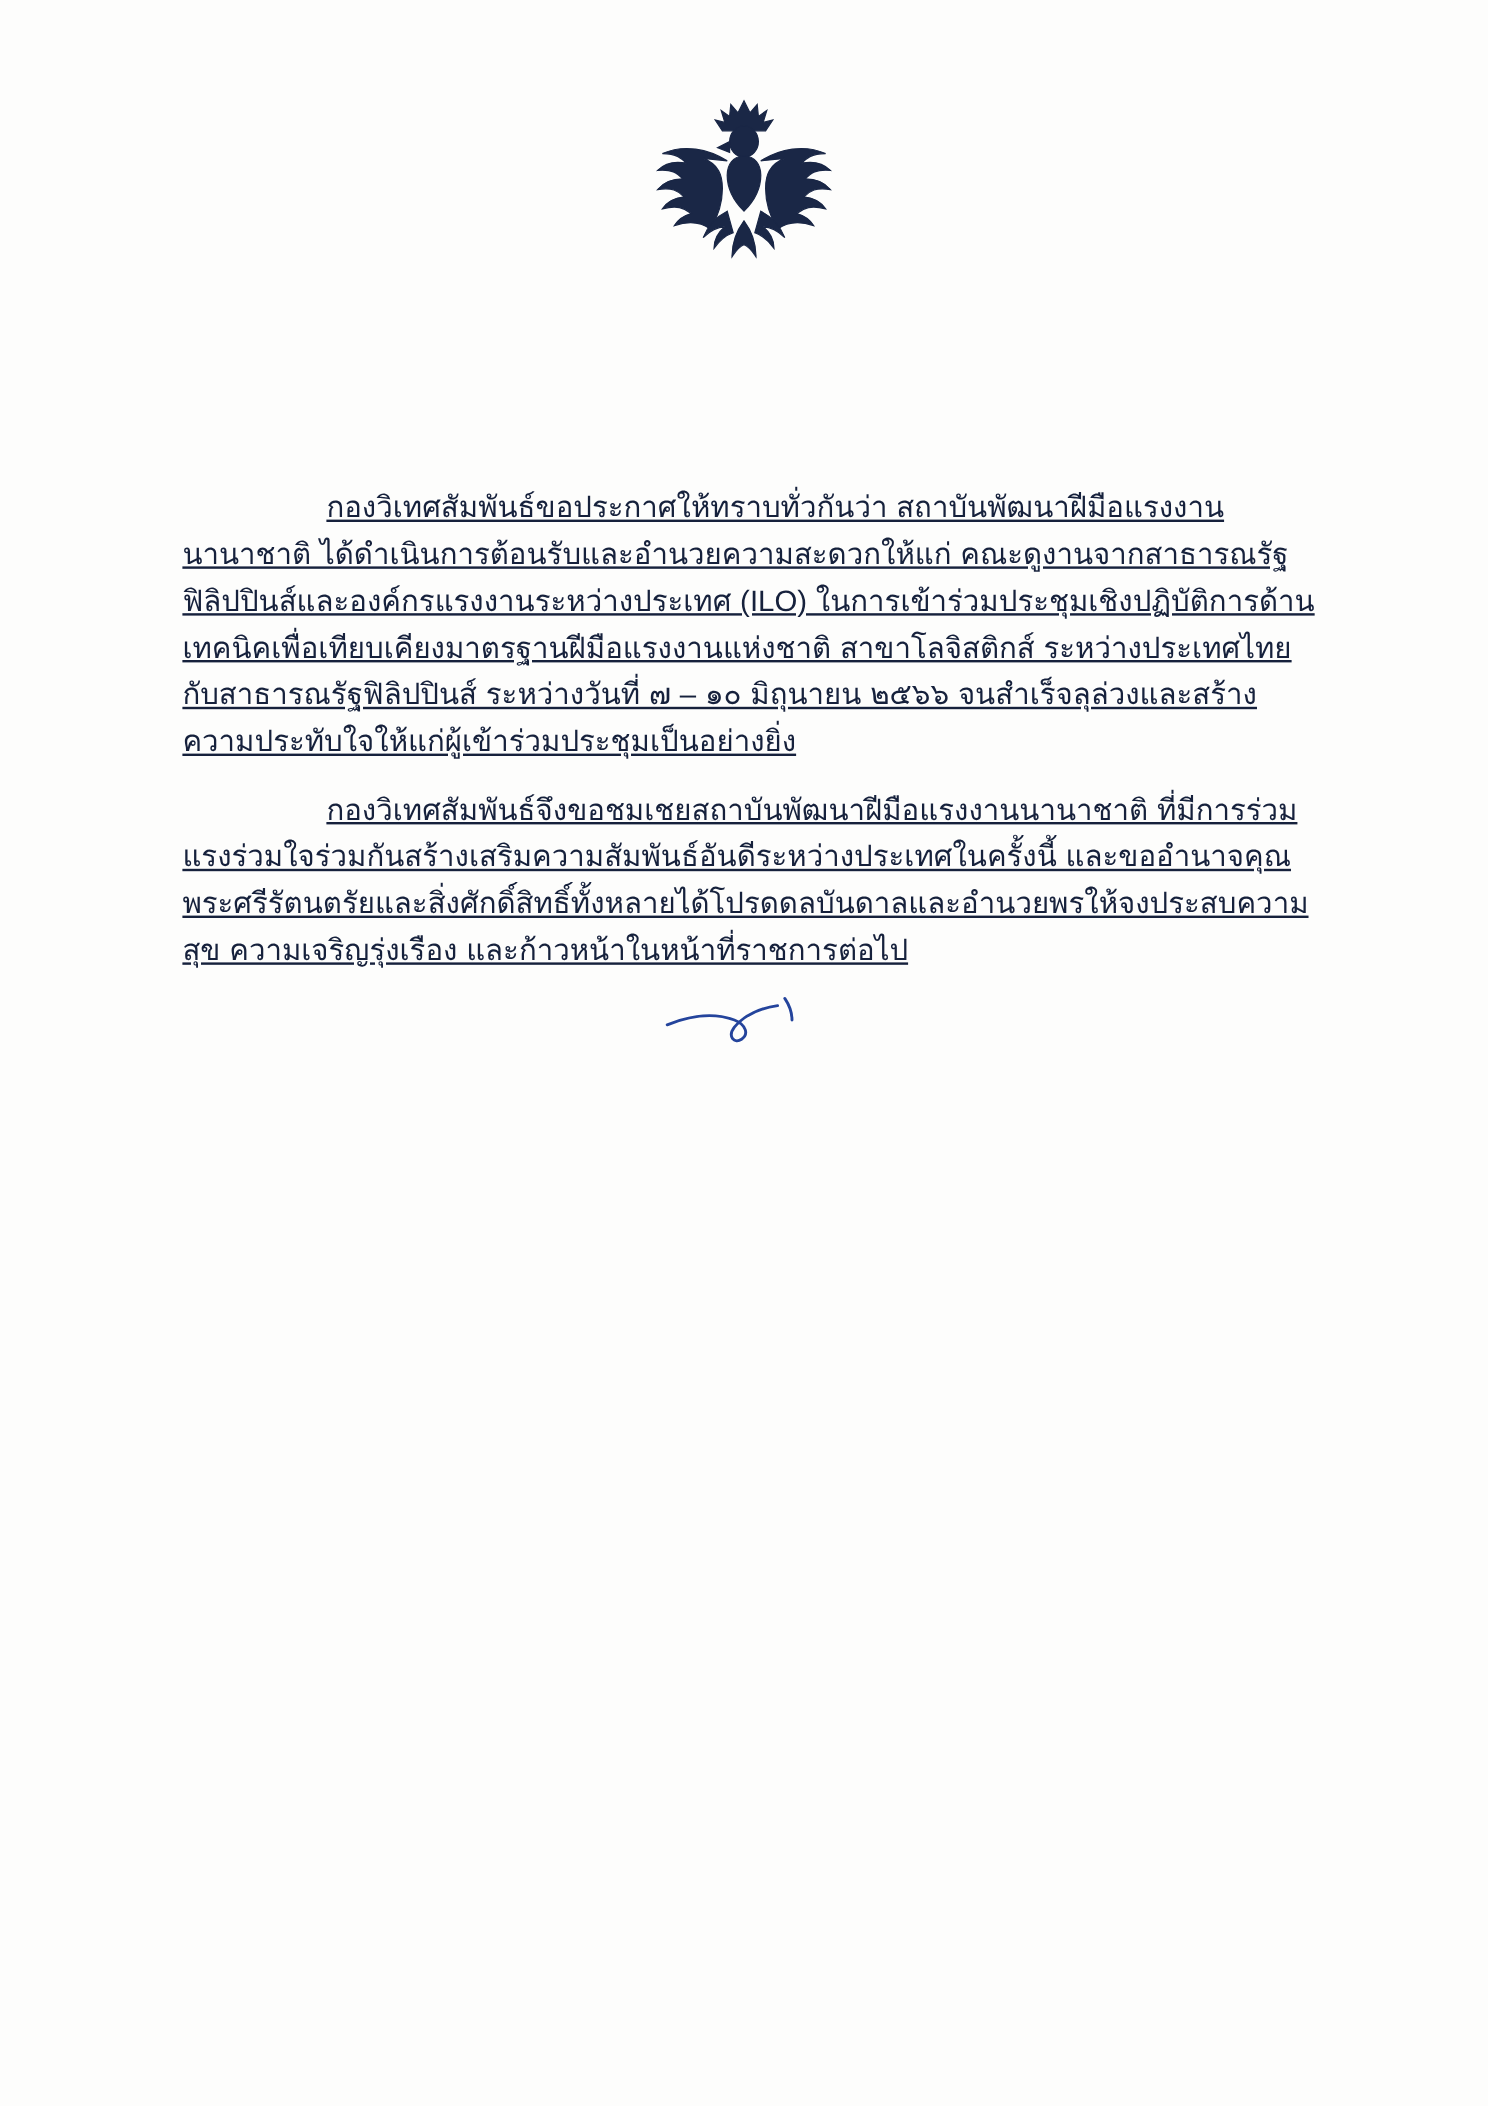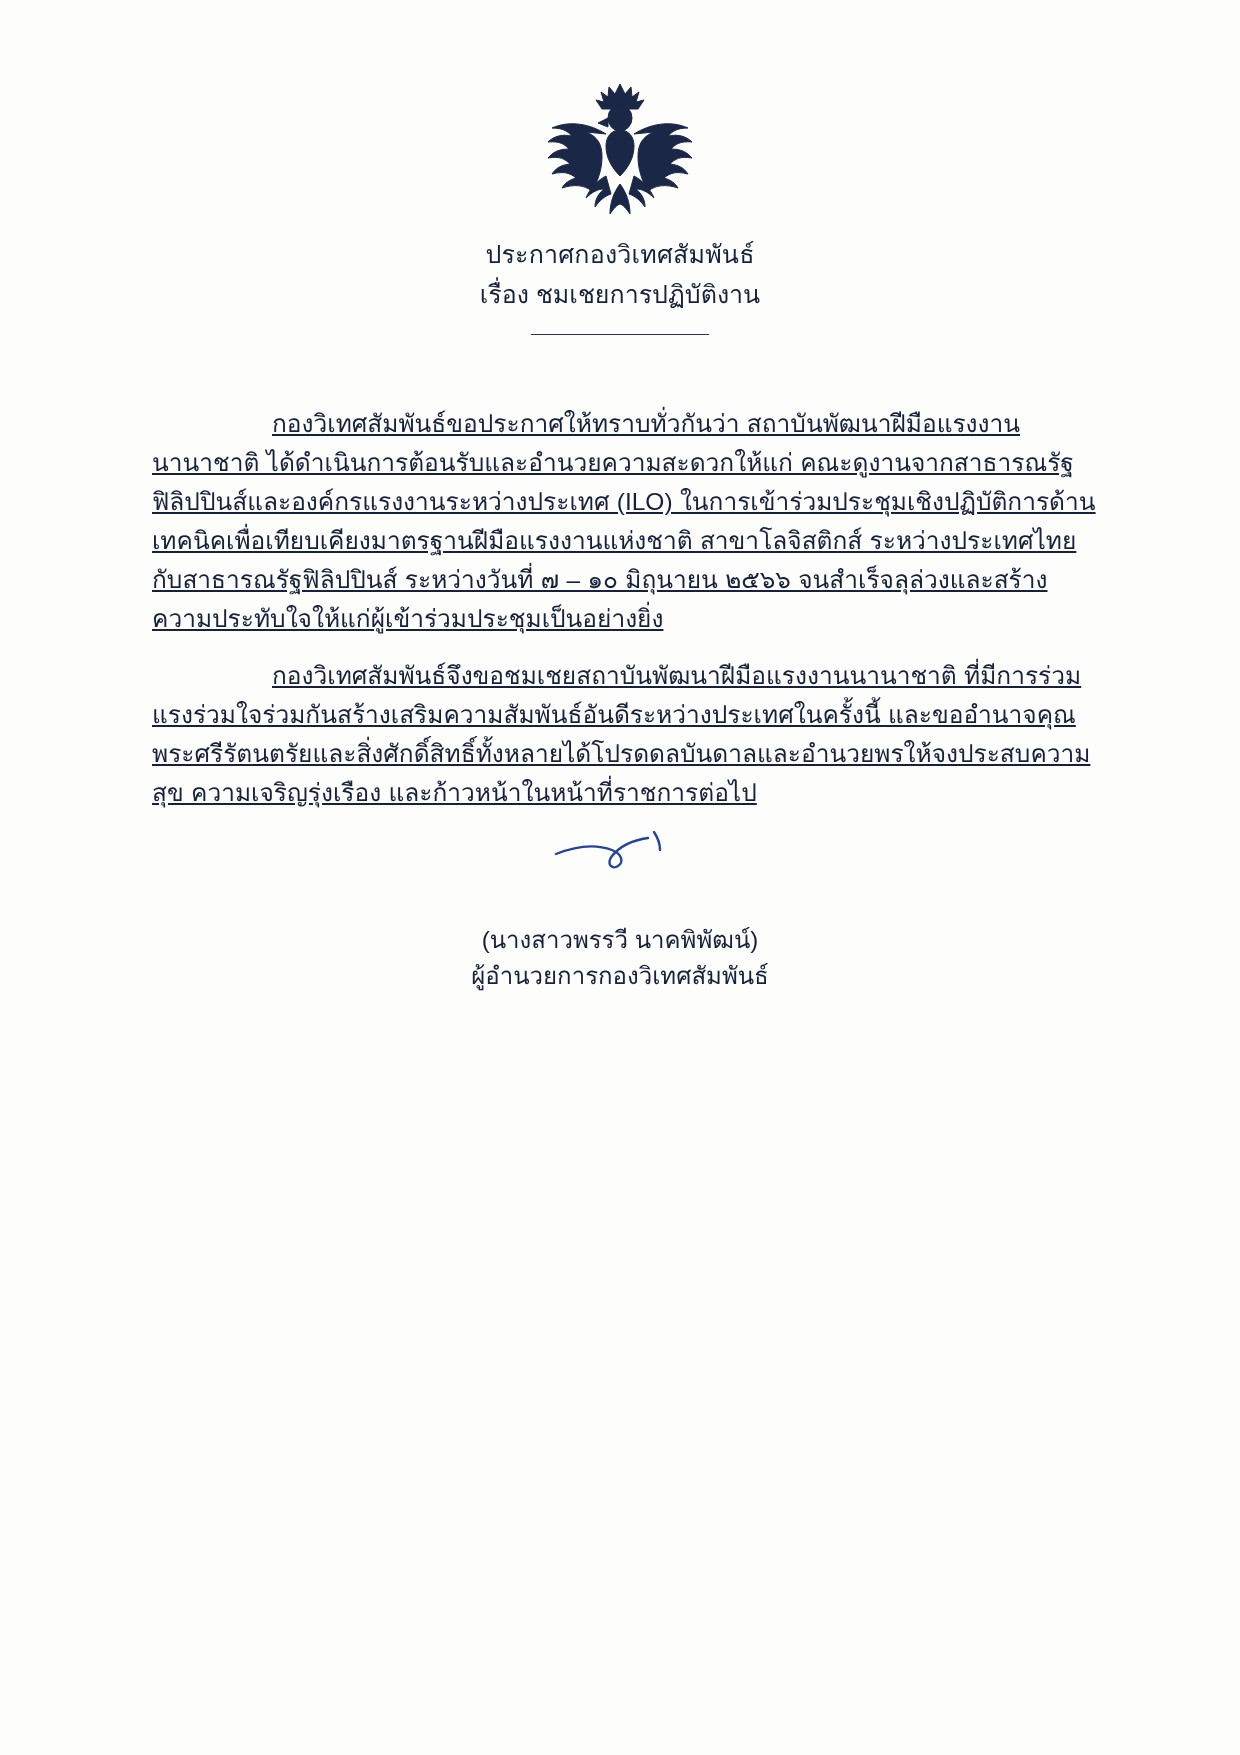--- a/index.html
+++ b/index.html
@@ -157,39 +157,30 @@
 
         <path d="M76 104 c-8 4 -16 12 -20 22 c6 -6 12 -9 18 -9 c-6 5 -9 11 -9 18 c5 -7 10 -11 16 -13z"></path>
 
         <path d="M104 104 c8 4 16 12 20 22 c-6 -6 -12 -9 -18 -9 c6 5 9 11 9 18 c-5 -7 -10 -11 -16 -13z"></path>
 
         <path d="M90 112 c-6 8 -10 18 -10 30 c4 -6 7 -9 10 -10 c3 1 6 4 10 10 c0 -12 -4 -22 -10 -30z"></path>
       </g>
     </svg>
   </div>
 
-  <div class="title-block">
-    <div class="doc-title">ประกาศกองวิเทศสัมพันธ์</div>
-    <div class="doc-subject">เรื่อง  ชมเชยการปฏิบัติงาน</div>
-    <div class="rule"></div>
-  </div>
 
   <div class="body-block">
     <p class="para"><span class="indent"></span><span>กองวิเทศสัมพันธ์ขอประกาศให้ทราบทั่วกันว่า สถาบันพัฒนาฝีมือแรงงานนานาชาติ ได้ดำเนินการต้อนรับและอำนวยความสะดวกให้แก่ คณะดูงานจากสาธารณรัฐฟิลิปปินส์และองค์กรแรงงานระหว่างประเทศ (ILO) ในการเข้าร่วมประชุมเชิงปฏิบัติการด้านเทคนิคเพื่อเทียบเคียงมาตรฐานฝีมือแรงงานแห่งชาติ สาขาโลจิสติกส์ ระหว่างประเทศไทยกับสาธารณรัฐฟิลิปปินส์ ระหว่างวันที่ ๗ – ๑๐ มิถุนายน ๒๕๖๖ จนสำเร็จลุล่วงและสร้างความประทับใจให้แก่ผู้เข้าร่วมประชุมเป็นอย่างยิ่ง</span></p>
     <p class="para"><span class="indent"></span><span>กองวิเทศสัมพันธ์จึงขอชมเชยสถาบันพัฒนาฝีมือแรงงานนานาชาติ ที่มีการร่วมแรงร่วมใจร่วมกันสร้างเสริมความสัมพันธ์อันดีระหว่างประเทศในครั้งนี้ และขออำนาจคุณพระศรีรัตนตรัยและสิ่งศักดิ์สิทธิ์ทั้งหลายได้โปรดดลบันดาลและอำนวยพรให้จงประสบความสุข ความเจริญรุ่งเรือง และก้าวหน้าในหน้าที่ราชการต่อไป</span></p>
   </div>
 
 
   <div class="signature">
     <svg width="140" height="52" viewBox="0 0 140 52" aria-label="signature">
       <g fill="none" stroke="#24449c" stroke-width="2.4" stroke-linecap="round">
         <path d="M6 26 C26 18 46 16 62 22 C72 26 74 34 68 38 C62 42 56 36 62 28 C70 18 84 12 98 10"></path>
         <path d="M104 4 C108 10 110 16 110 22"></path>
       </g>
     </svg>
   </div>
 
-  <div class="signer-block">
-    <div class="signer-name">(นางสาวพรรวี  นาคพิพัฒน์)</div>
-    <div class="signer-role">ผู้อำนวยการกองวิเทศสัมพันธ์</div>
-  </div>
 
 </div>
 
 </body></html>

